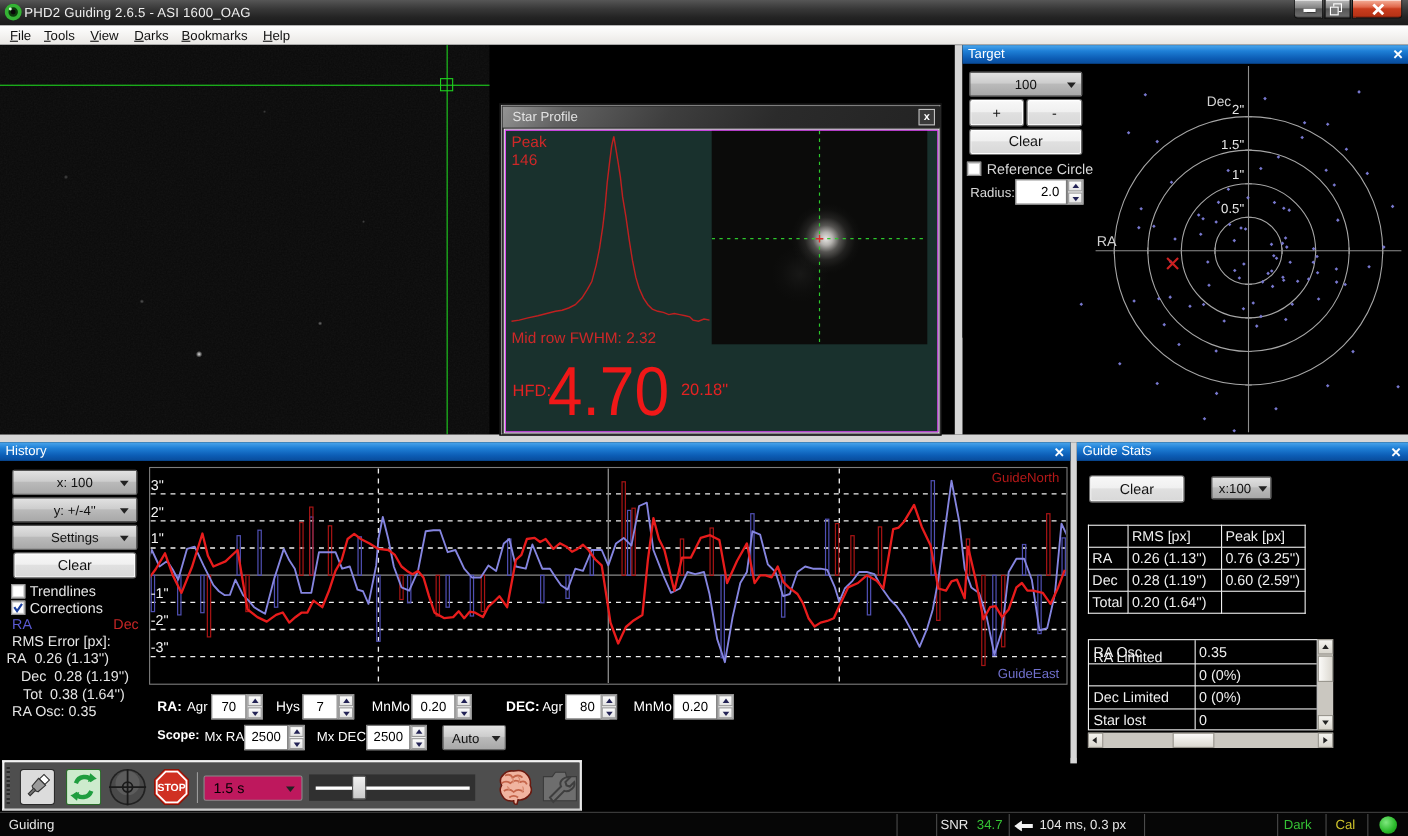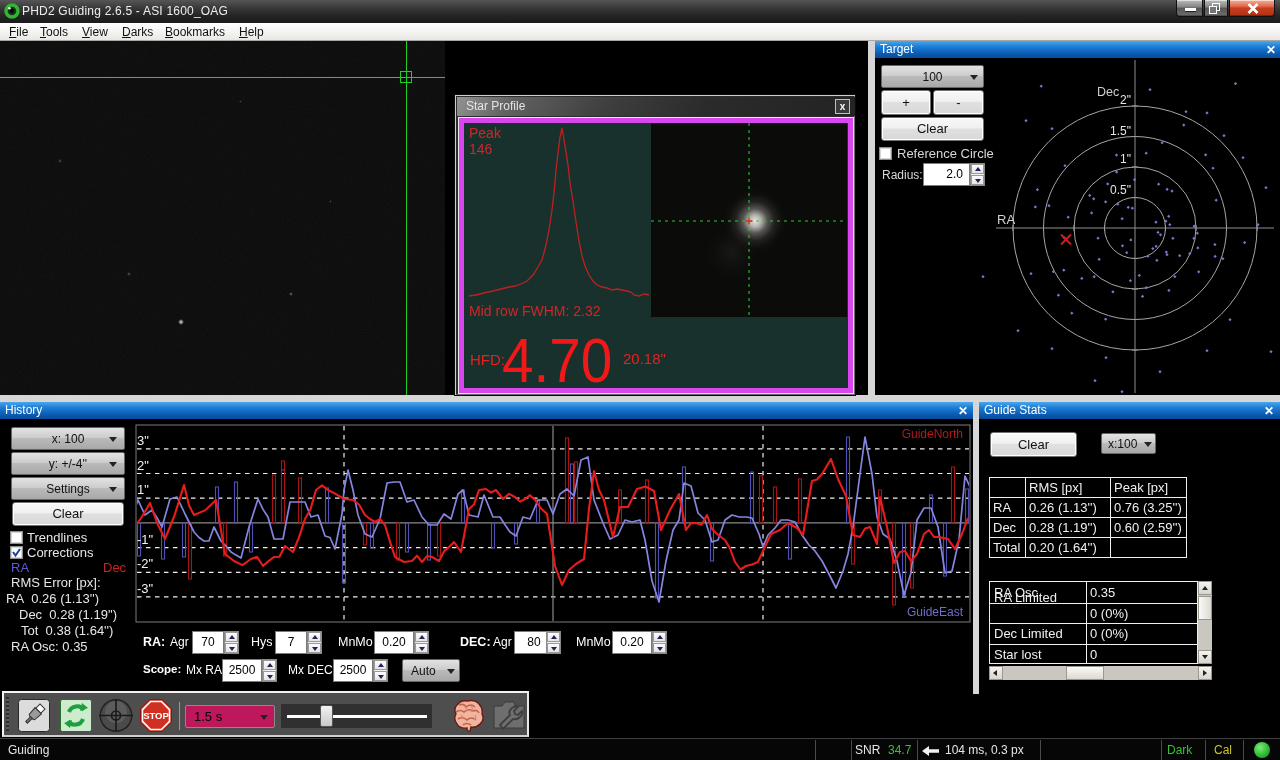--- a/index.html
+++ b/index.html
@@ -38,21 +38,21 @@
 .spin .u,.spin .d{position:absolute;left:0;width:13px;height:10px;background:linear-gradient(180deg,#fdfdfd,#e4e4e4);border:1px solid #9a9a9a}
 .sarr{position:absolute;width:0;height:0;border-left:3px solid transparent;border-right:3px solid transparent}
 .sarr.up{border-bottom:4px solid #333}
 .sarr.dn{border-top:4px solid #333}
 
 .cb{width:13px;height:13px;background:#fff;border:1px solid #8e8e8e;box-shadow:inset 0 0 0 1px #d5d5d5}
 
 #spwin{left:454px;top:94px;width:402px;height:302px;background:#2d2d2d;border:1px solid #0a0a0a;box-shadow:inset 1px 1px 0 #cfcfcf, inset -1px -1px 0 #6a6a6a}
 #sptitle{left:2px;top:2px;width:398px;height:19px;background:linear-gradient(120deg,#939393 0%,#616161 14%,#3e3e3e 38%,#2b2b2b 62%,#232323 100%);color:#e3e3e3;font-size:12px;line-height:18px;padding-left:9px}
 #spclose{left:380px;top:4px;width:15px;height:15px;background:#3a3a3a;border:1px solid #c0c0c0;color:#fff;font-size:10px;font-weight:bold;text-align:center;line-height:13px}
-#spinner2{left:4px;top:23px;width:394px;height:275px;background:#19312d;border:5px solid #d946ef;box-shadow:0 0 0 1px #e8e8e8}
+#spinner2{left:4px;top:23px;width:394px;height:275px;background:#19312d;border:1px solid #d946ef;box-shadow:0 0 0 1px #e8e8e8}
 #spimg{left:187px;top:0px;width:196px;height:194px;background:#0b0b0a;overflow:hidden}
 
 .gstext{color:#efefef;font-size:13px}
 table.gs{border-collapse:collapse;color:#efefef;font-size:13px}
 table.gs td{border:1px solid #efefef;padding:0 3px;height:20px;white-space:nowrap}
 
 #toolpanel{left:2px;top:691px;width:527px;height:46px;background:#4e4e4e;border:2px solid;border-color:#f2f2f2 #e8e8e8 #cfcfcf #f5f5f5;box-shadow:1px 1px 0 #000}
 
 #statusbar{left:0;top:738px;width:1280px;height:22px;background:#060606;border-top:1px solid #404040;color:#e6e6e6;font-size:12px}
 .sep{position:absolute;top:1px;width:1px;height:21px;background:#4a4a4a}

